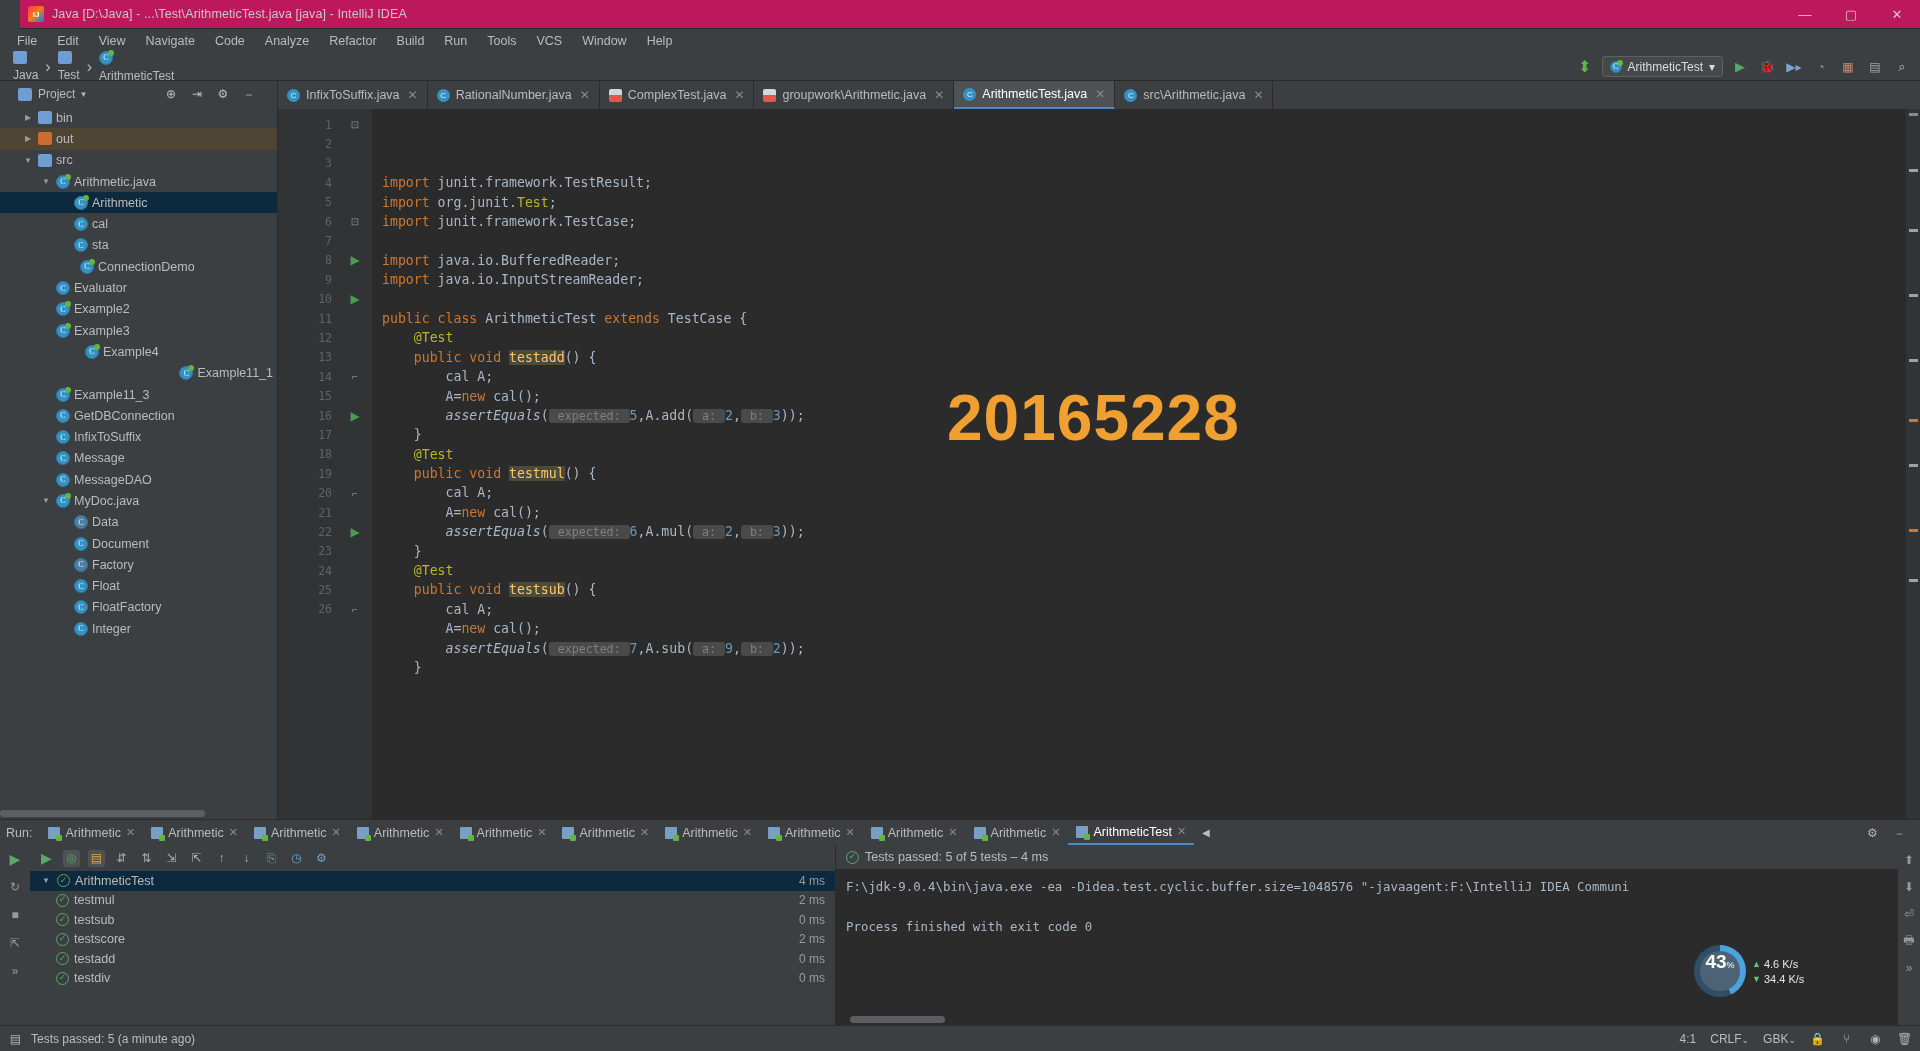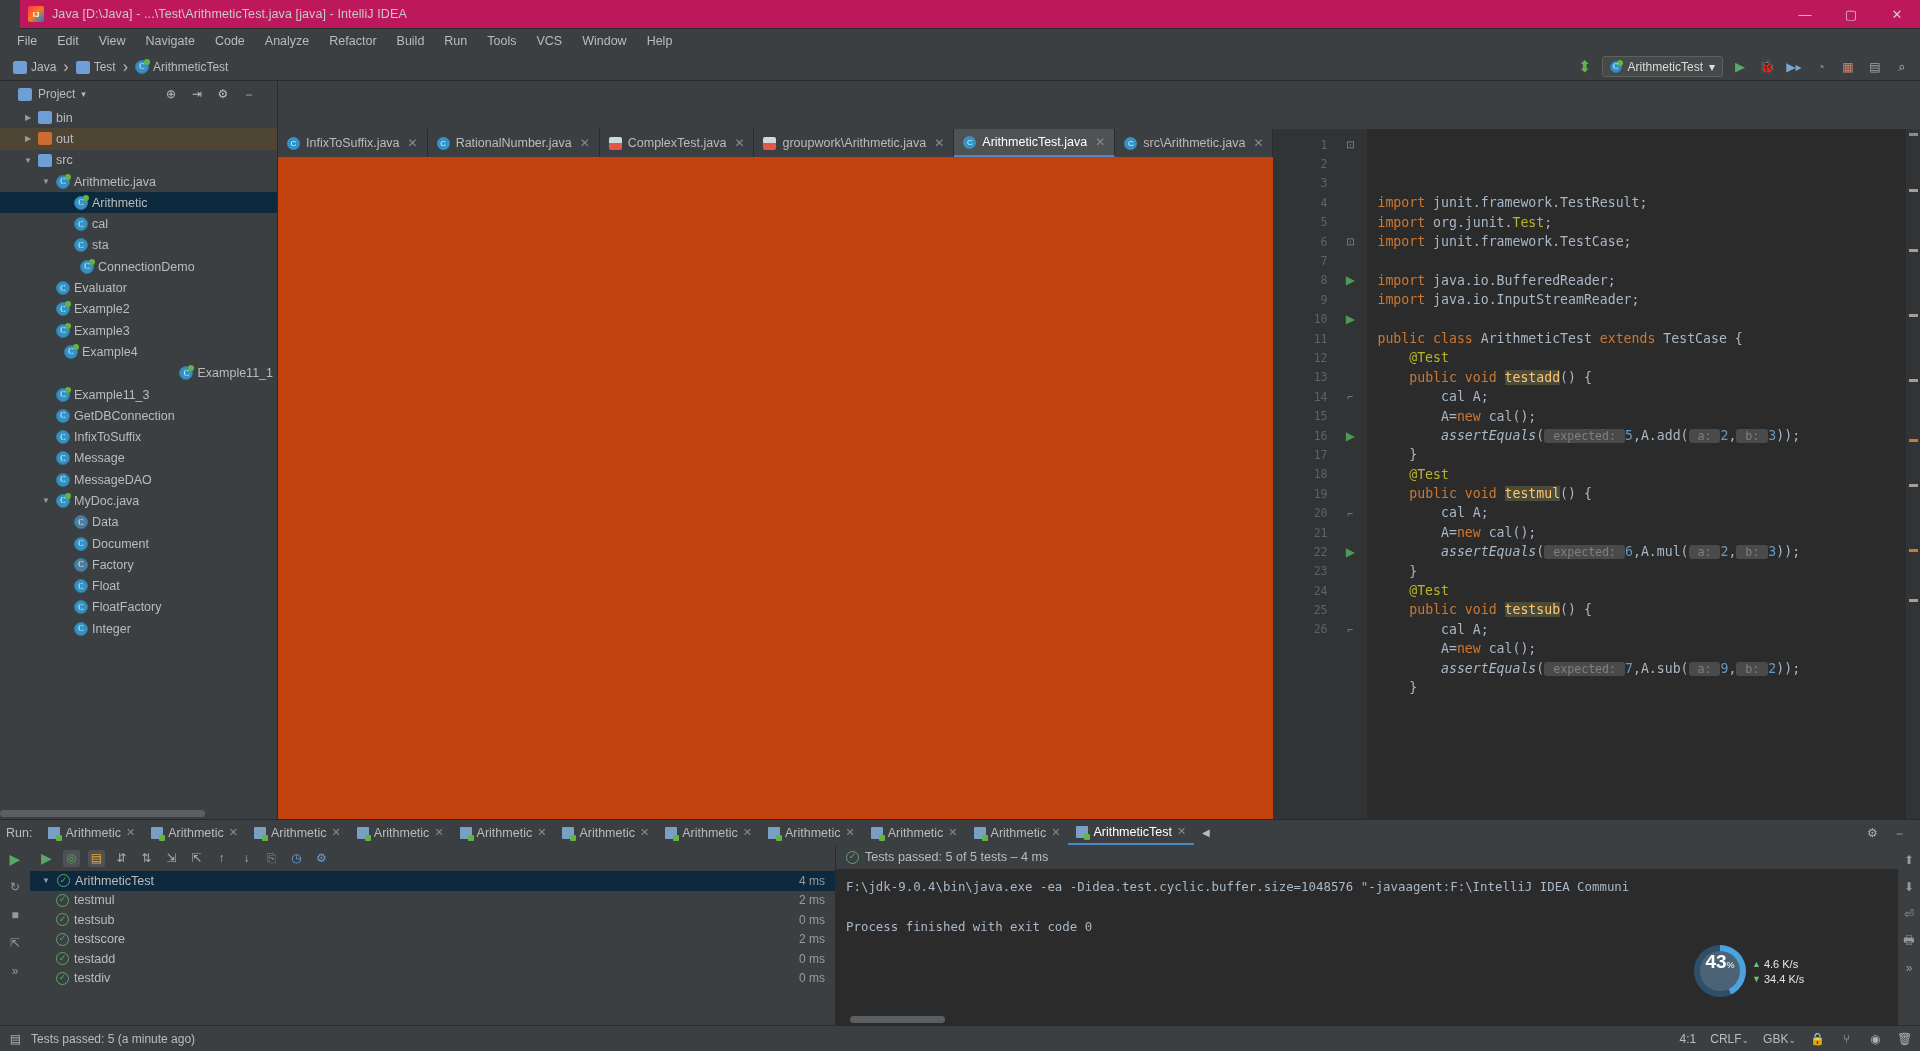--- a/index.html
+++ b/index.html
@@ -21,22 +21,22 @@
     color:#cfcfcf; font-size:13px; }
 
   
   .menubar { height:24px; background:#3c3f41; display:flex; align-items:center;
     padding-left:8px; gap:2px; flex:none; }
   .menu-item { font-size:12.5px; color:#bbbbbb; padding:3px 9px; border-radius:2px; }
 
   
   .navbar { height:28px; background:#3c3f41; display:flex; align-items:center;
     padding:0 8px; flex:none; gap:2px; border-bottom:1px solid #2b2b2b; }
-  .crumb { display:flex; align-items:flex-end; gap:4px; font-size:12px; color:#bbbbbb;
-    padding:2px 5px; border-radius:2px;}
+  .crumb { display:flex; align-items:flex-start; gap:4px; font-size:12px; color:#bbbbbb;
+    padding:2px 5px; border-radius:2px;flex-direction:column;}
   .nav-right { margin-left:auto; display:flex; align-items:center; gap:7px; }
   .runcfg { display:flex; align-items:center; gap:6px; background:#45494a; border:1px solid #5e6060;
     border-radius:3px; height:21px; padding:0 7px; font-size:12px; color:#dcdcdc; }
   .tbtn { width:20px; height:20px; display:flex; align-items:center; justify-content:center; }
 
   
   .main { flex:1; display:flex; min-height:0; }
 
   
   .project { width:278px; background:#3c3f41; display:flex; flex-direction:column;
@@ -59,21 +59,21 @@
   .cico::after{ content:"C"; position:absolute; inset:0; display:flex; align-items:center;
     justify-content:center; font-size:8px; color:#e7f3fb; font-family:"Liberation Serif",serif;}
   .cico.run::before{ content:""; position:absolute; right:-2px; top:-2px; width:6px; height:6px;
     border-radius:50%; background:#62b543;}
   .cico.dim{ background:#4e7e9e; }
   .tlabel{ color:#bbbbbb; }
   .proj-scroll { position:absolute; left:0; bottom:2px; height:7px; background:#5c5f61;
     border-radius:4px; }
 
   
-  .editorcol { flex:1; display:flex; flex-direction:row; min-width:0; background:#c2410c;margin-top:48px; }
+  .editorcol { flex:1; display:flex; flex-direction:column; min-width:0; background:#c2410c; }
   .tabbar { height:28px; background:#3c3f41; display:flex; align-items:stretch; flex:none;
     overflow:hidden;}
   .tab { display:flex; align-items:center; gap:6px; padding:0 9px; font-size:12.5px;
     color:#bbbbbb; border-right:1px solid #2b2b2b; background:#3c3f41; white-space:nowrap;}
   .tab.active { background:#4e5254; color:#ffffff; border-bottom:2px solid #4a88c7;}
   .tab .x { color:#8a8a8a; font-size:12px; margin-left:2px;}
   .tab .tico { width:13px; height:13px; flex:none; border-radius:50%; background:#3592c4;
     position:relative; }
   .tab .tico::after{content:"C"; position:absolute; inset:0; display:flex; align-items:center;
     justify-content:center; font-size:8px; color:#e8f3fb;}
@@ -301,21 +301,21 @@
           <div class="trow" style="padding-left: 40px;">
             <span class="arrow"></span>
             <span class="cico run"></span>
             <span class="tlabel">Example2</span>
           </div>
           <div class="trow" style="padding-left: 40px;">
             <span class="arrow"></span>
             <span class="cico run"></span>
             <span class="tlabel">Example3</span>
           </div>
-          <div class="trow" style="padding-left: 48px;">
+          <div class="trow" style="padding-left: 48px; margin-left: 21px;">
             <span class="arrow"></span>
             <span class="cico run"></span>
             <span class="tlabel">Example4</span>
           </div>
           <div class="trow" style="padding-left: 40px; justify-content: flex-end;">
             <span class="arrow"></span>
             <span class="cico run"></span>
             <span class="tlabel">Example11_1</span>
           </div>
           <div class="trow" style="padding-left: 40px;">

